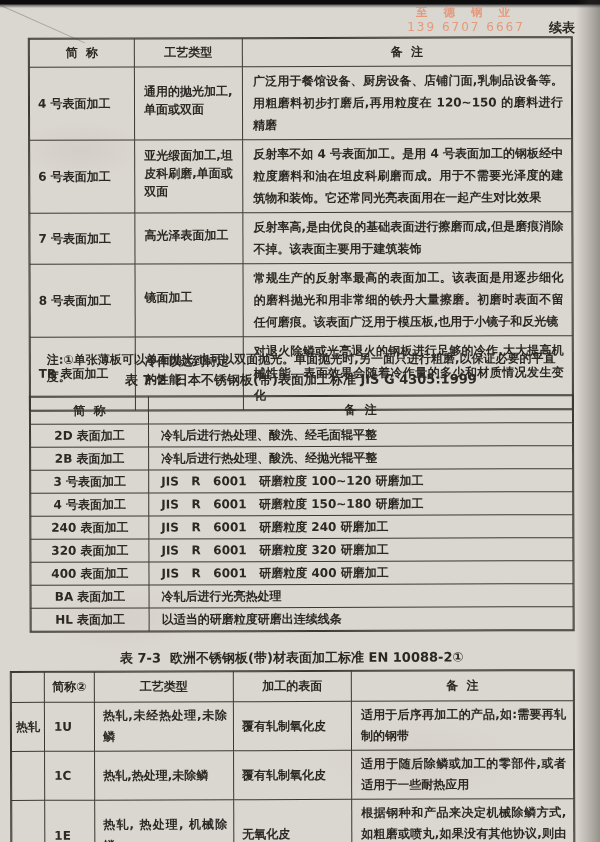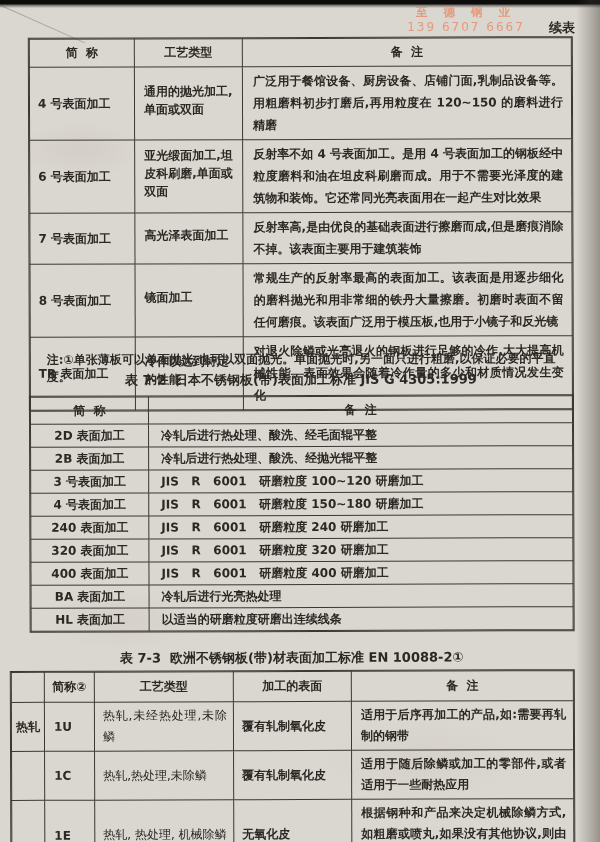--- a/index.html
+++ b/index.html
@@ -59,21 +59,21 @@
   .t3-title{position:absolute;left:10px;top:649px;width:562px;text-align:center;
             font-size:13px;font-weight:700;white-space:pre-wrap;}
   #t3{left:10px;top:671px;width:562px;}
   #t3 tr.hdr{height:21px;}
   #t3 tr.r1{height:48px;}
   #t3 tr.r2{height:46px;}
   #t3 tr.r3{height:54px;}
   #t3 th{font-size:12px;padding:6px 2px;}
   #t3 td.group{text-align:center;font-weight:700;}
   #t3 td.code{padding-left:9px;font-weight:700;}
-  #t3 td.proc{padding:3px 6px 3px 8px;font-weight:400;line-height:21px;text-align:justify;}
+  #t3 td.proc{padding:3px 6px 3px 8px;font-weight:700;line-height:21px;text-align:justify;}
   #t3 td.surface{padding:2px 8px 2px 8px;font-weight:700;}
   #t3 td.remark{padding:3px 7px 3px 9px;font-weight:700;line-height:21px;text-align:justify;margin-left:16px;}
 </style>
 </head>
 <body>
 
 <div class="page">
   <div class="smudges"></div>
   <div class="top-strip"></div>
   <div class="corner-line"></div>

